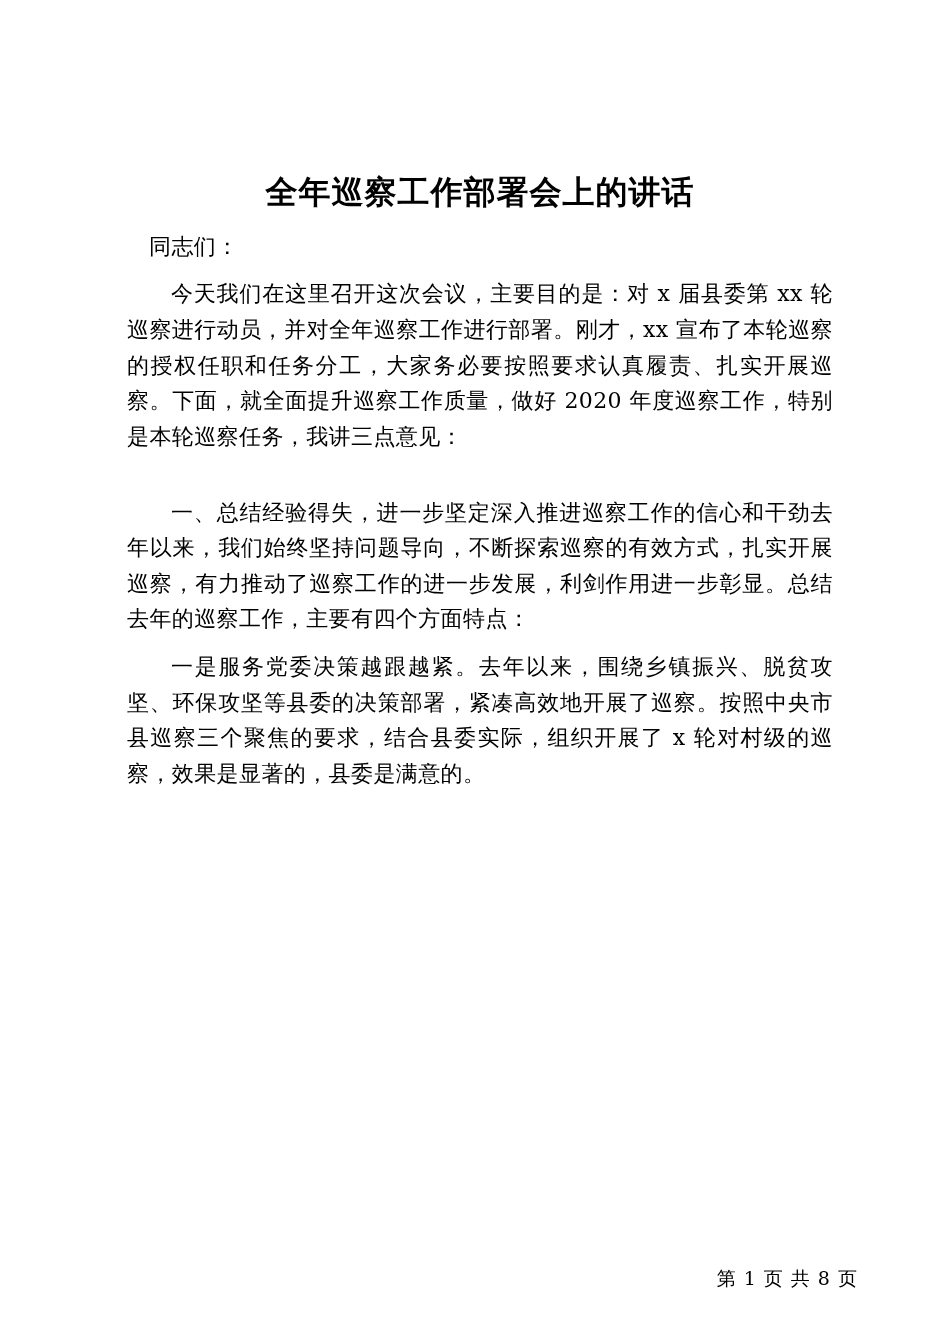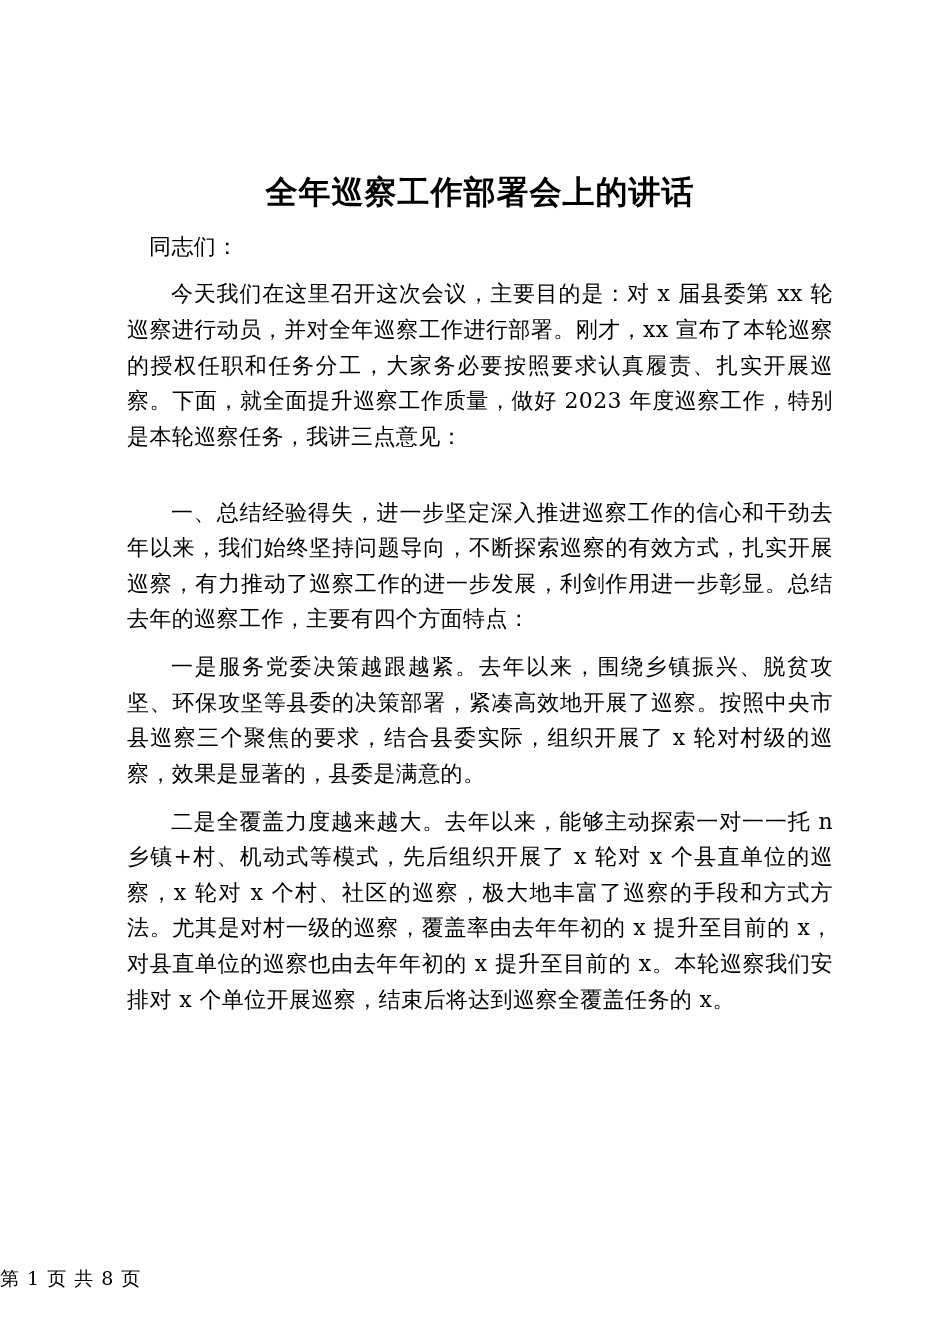--- a/index.html
+++ b/index.html
@@ -52,46 +52,45 @@
     text-indent: 1em;
   }
   .gap {
     height: 16px;
   }
   .footer {
     position: absolute;
     left: 0;
     right: 0;
     bottom: 52px;
-    text-align: left;
+    text-align: right;
     font-size: 19px;
     font-family: "DejaVu Serif", "Liberation Serif", serif;
     letter-spacing: 1px;
   }
 </style>
 </head>
 <body>
 
 <div class="page">
 
   <div class="content">
 
     <h1 class="doc-title">全年巡察工作部署会上的讲话</h1>
 
     <p class="para indent1">同志们：</p>
 
-    <p class="para indent2">今天我们在这里召开这次会议，主要目的是：对 x 届县委第 xx 轮巡察进行动员，并对全年巡察工作进行部署。刚才，xx 宣布了本轮巡察的授权任职和任务分工，大家务必要按照要求认真履责、扎实开展巡察。下面，就全面提升巡察工作质量，做好 2023 年度巡察工作，特别是本轮巡察任务，我讲三点意见：</p>
+    <p class="para indent2">今天我们在这里召开这次会议，主要目的是：对 x 届县委第 xx 轮巡察进行动员，并对全年巡察工作进行部署。刚才，xx 宣布了本轮巡察的授权任职和任务分工，大家务必要按照要求认真履责、扎实开展巡察。下面，就全面提升巡察工作质量，做好 2020 年度巡察工作，特别是本轮巡察任务，我讲三点意见：</p>
 
     <div class="gap"></div>
 
     <p class="para indent2">一、总结经验得失，进一步坚定深入推进巡察工作的信心和干劲去年以来，我们始终坚持问题导向，不断探索巡察的有效方式，扎实开展巡察，有力推动了巡察工作的进一步发展，利剑作用进一步彰显。总结去年的巡察工作，主要有四个方面特点：</p>
 
     <p class="para indent2">一是服务党委决策越跟越紧。去年以来，围绕乡镇振兴、脱贫攻坚、环保攻坚等县委的决策部署，紧凑高效地开展了巡察。按照中央市县巡察三个聚焦的要求，结合县委实际，组织开展了 x 轮对村级的巡察，效果是显著的，县委是满意的。</p>
 
-    <p class="para indent2">二是全覆盖力度越来越大。去年以来，能够主动探索一对一一托 n 乡镇+村、机动式等模式，先后组织开展了 x 轮对 x 个县直单位的巡察，x 轮对 x 个村、社区的巡察，极大地丰富了巡察的手段和方式方法。尤其是对村一级的巡察，覆盖率由去年年初的 x 提升至目前的 x，对县直单位的巡察也由去年年初的 x 提升至目前的 x。本轮巡察我们安排对 x 个单位开展巡察，结束后将达到巡察全覆盖任务的 x。</p>
 
 
 
   </div>
 
   <div class="footer">第 1 页  共 8 页</div>
 
 </div>
 
 </body></html>

